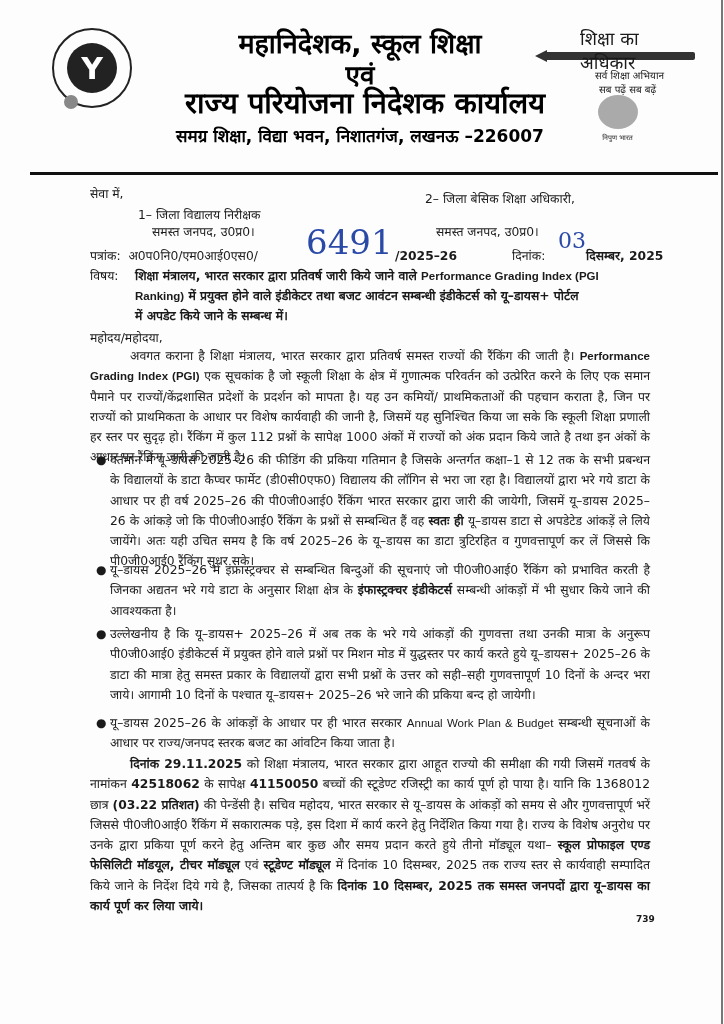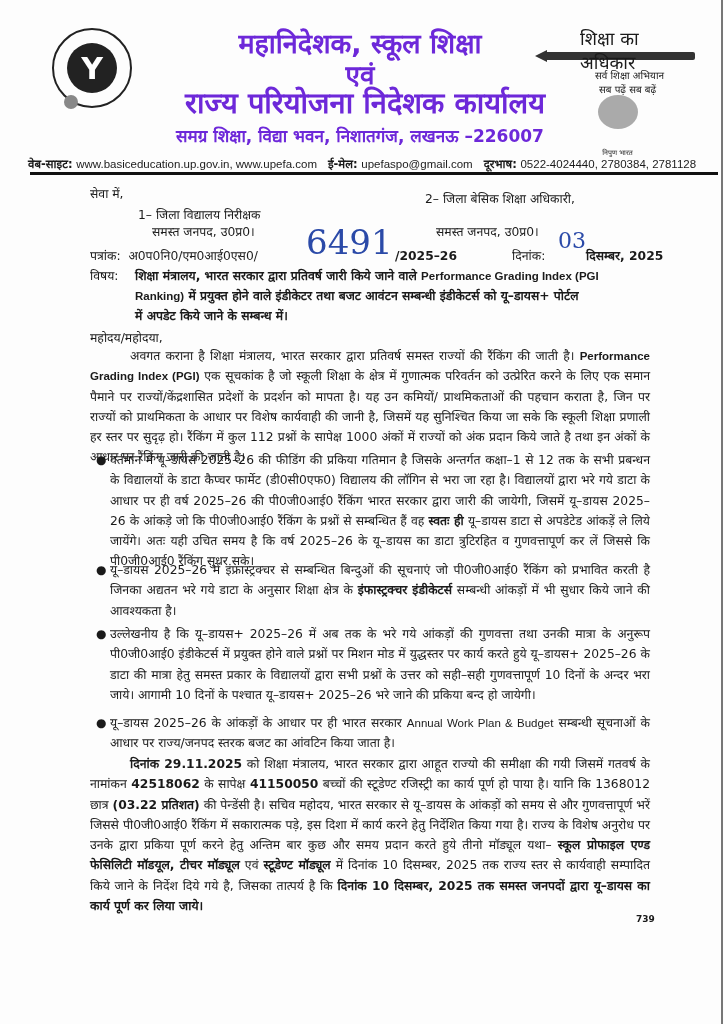--- a/index.html
+++ b/index.html
@@ -7,35 +7,35 @@
          font-family:"DejaVu Sans", sans-serif; color:#1a1a1a; }
   .page { position:absolute; left:0; top:0; width:724px; height:1024px; }
   .right-edge { position:absolute; right:1px; top:0; width:2px; height:1024px; background:#777; }
   
   .emblem { position:absolute; left:52px; top:28px; width:80px; height:80px; border:2px solid #222;
             border-radius:50%; box-sizing:border-box; display:flex; align-items:center; justify-content:center; }
   .emblem-inner { width:50px; height:50px; border-radius:50%; background:#222; position:relative; }
   .emblem-y { position:absolute; left:50%; top:50%; transform:translate(-50%,-50%); color:#fff; font-weight:bold;
               font-size:30px; font-family:"DejaVu Sans", sans-serif; }
   .emblem-dot { position:absolute; left:64px; top:95px; width:14px; height:14px; border-radius:50%; background:#888; }
-  .h1 { position:absolute; left:200px; width:320px; text-align:center; font-weight:bold; color:#6d28d9; }
+  .h1 { position:absolute; left:200px; width:320px; text-align:center; font-weight:bold; color:#000000; }
   .h1.l1 { top:24px; font-size:27px; }
   .h1.l2 { top:56px; font-size:26px; }
   .h1.l3 { top:82px; font-size:29px; left:185px; width:360px; }
   .h1.l4 { top:124px; font-size:17px; left:160px; width:400px; }
   .rte-logo { position:absolute; left:535px; top:12px; width:150px; height:85px; }
   .pencil { position:absolute; left:10px; top:40px; width:150px; height:8px; background:#333; border-radius:2px; }
   .pencil-tip { position:absolute; left:0; top:38px; width:0; height:0; border-top:6px solid transparent;
                 border-bottom:6px solid transparent; border-right:12px solid #333; }
   .rte-title { position:absolute; left:45px; top:14px; font-size:18px; }
   .rte-sub1 { position:absolute; left:60px; top:56px; font-size:10px; }
   .rte-sub2 { position:absolute; left:64px; top:70px; font-size:10px; }
   .nipun-logo { position:absolute; left:590px; top:95px; width:55px; height:55px; }
   .nipun-circle { width:40px; height:34px; border-radius:50%; background:#aaa; margin:0 auto; }
-  .nipun-label { text-align:center; font-size:7px; margin-top:19px; }
+  .nipun-label { text-align:center; font-size:7px; margin-top:4px; }
   .contact { position:absolute; left:28px; top:156px; font-size:11.5px; white-space:nowrap; }
   .contact b { font-weight:bold; }
   .rule { position:absolute; left:30px; top:172px; width:688px; height:3px; background:#111; }
   
   .t { position:absolute; font-size:12.3px; line-height:20px; white-space:nowrap; }
   .para { position:absolute; font-size:12.3px; line-height:20.3px; text-align:justify; }
   .bold { font-weight:bold; }
   .en { font-family:"Liberation Sans", sans-serif; font-size:11.5px; }
   .bullet { position:absolute; left:-14px; top:0; font-size:12px; }
   .handwritten { position:absolute; font-family:"DejaVu Serif", serif; color:#2b4aa8; }
@@ -65,28 +65,20 @@
     <div class="rte-title">शिक्षा का अधिकार</div>
     <div class="rte-sub1">सर्व शिक्षा अभियान</div>
     <div class="rte-sub2">सब पढ़ें सब बढ़ें</div>
   </div>
 
   <div class="nipun-logo">
     <div class="nipun-circle"></div>
     <div class="nipun-label">निपुण भारत</div>
   </div>
 
-  <div class="contact">
-    <b>वेब-साइट:</b>
-    <span class="en">www.basiceducation.up.gov.in, www.upefa.com</span>
-    &nbsp;&nbsp;<b>ई-मेल:</b>
-    <span class="en">upefaspo@gmail.com</span>
-    &nbsp;&nbsp;<b>दूरभाष:</b>
-    <span class="en">0522-4024440, 2780384, 2781128</span>
-  </div>
   <div class="rule"></div>
 
   <div class="t" style="left:90px;top:184px;">सेवा में,</div>
   <div class="t" style="left:138px;top:205px;">1– जिला विद्यालय निरीक्षक</div>
   <div class="t" style="left:152px;top:222px;">समस्त जनपद, उ0प्र0।</div>
   <div class="t" style="left:425px;top:189px;">2– जिला बेसिक शिक्षा अधिकारी,</div>
   <div class="t" style="left:436px;top:222px;">समस्त जनपद, उ0प्र0।</div>
 
   <div class="t" style="left:90px;top:246px;">
     <span>पत्रांक:</span>&nbsp;

